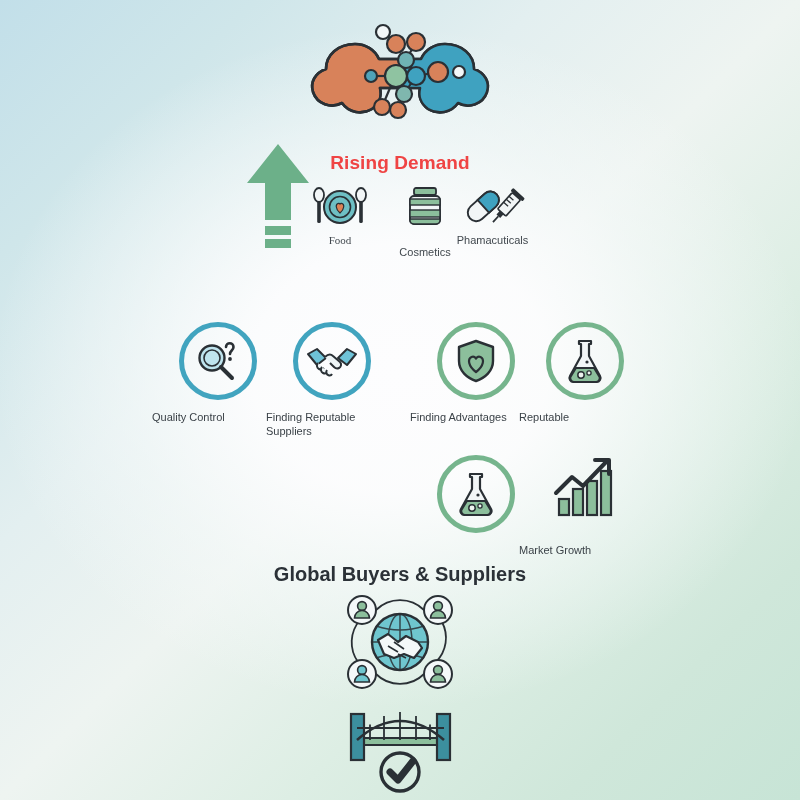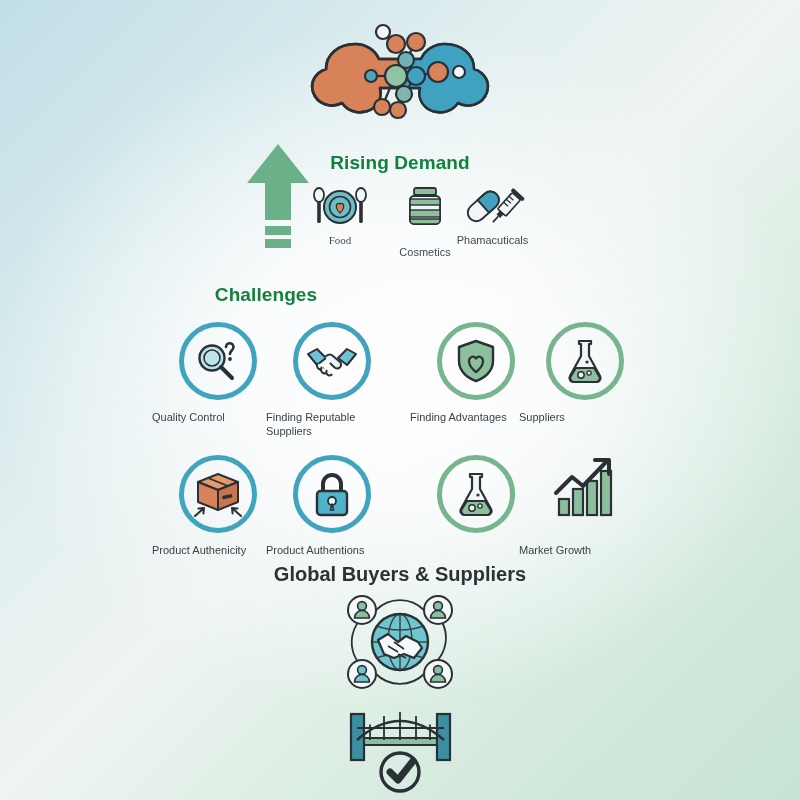--- a/index.html
+++ b/index.html
@@ -10,21 +10,21 @@
     position:relative;
     background:
       radial-gradient(ellipse 62% 52% at 50% 46%, #fdfdfe 0%, rgba(253,253,254,0.92) 30%, rgba(246,250,250,0.55) 56%, rgba(230,242,242,0.0) 82%),
       linear-gradient(135deg, #c2dfe9 0%, #cfe6ea 16%, #e3eff0 34%, #eef4f1 50%, #ddeee4 68%, #cfe7da 85%, #c7e4d6 100%);
   }
   .stage { position:absolute; inset:0; }
   .abs { position:absolute; }
 
   
   .section-title {
-    font-size:19px; font-weight:bold; color:#15803d;
+    font-size:19px; font-weight:bold; color:#ef4444;
     letter-spacing:0.1px; text-align:center; white-space:nowrap;
   }
   .big-title { font-size:20px; font-weight:bold; color:#2b3137; text-align:center; white-space:nowrap; }
   .item-label {
     font-size:11px; color:#3b4248; text-align:left; line-height:1.28;
     width:132px; left:50%; transform:translateX(-50%);
   }
   .demand-label { font-size:11px; color:#41484e; text-align:center; white-space:nowrap; }
 
   
@@ -154,21 +154,20 @@
           <line x1="38" y1="19" x2="44" y2="19" stroke="#2a3035" stroke-width="1.3"></line>
           <rect x="35.5" y="2" width="16" height="4" rx="1.4" fill="#2a3035"></rect>
           <rect x="41" y="28" width="5" height="5" fill="#2a3035"></rect>
           <line x1="43.5" y1="33" x2="43.5" y2="41" stroke="#2a3035" stroke-width="1.8"></line>
         </g>
       </svg>
     </div>
     <div class="abs demand-label" style="left:-10px; top:48px; width:105px;">Phamacuticals</div>
   </div>
 
-  <div class="abs section-title" style="left:166px; top:284px; width:200px;">Challenges</div>
 
   <div class="abs icon-cell" style="left:152px; top:322px;">
     <div class="icon-wrap">
       <div class="ring blue">
         <svg width="46" height="44" viewBox="0 0 46 44">
           <circle cx="17" cy="19" r="12.5" fill="#bfe4ee" stroke="#2a3035" stroke-width="2.4"></circle>
           <circle cx="17" cy="19" r="8" fill="none" stroke="#2a3035" stroke-width="1.6"></circle>
           <line x1="26" y1="28" x2="37" y2="39" stroke="#2a3035" stroke-width="4" stroke-linecap="round"></line>
           <path d="M31 8 C31 3 38.5 3 38.5 8 C38.5 11.5 35 11.5 35 15" fill="none" stroke="#2a3035" stroke-width="2.6" stroke-linecap="round"></path>
           <circle cx="35" cy="20" r="1.9" fill="#2a3035"></circle>
@@ -213,53 +212,24 @@
       <div class="ring green">
         <svg width="40" height="46" viewBox="0 0 40 46">
           <path d="M14 3 h12 v3 h-2 v12 L35 38 a4 4 0 0 1-3.5 6 H8.5 A4 4 0 0 1 5 38 L16 18 V6 h-2 z" fill="#f2f6f7" stroke="#2a3035" stroke-width="2.2" stroke-linejoin="round"></path>
           <path d="M11 30 L29 30 L34.5 39 a4 4 0 0 1-3.5 5 H9 a4 4 0 0 1-3.5-5 z" fill="#8cbf9c" stroke="#2a3035" stroke-width="1.8"></path>
           <circle cx="16" cy="37" r="3.2" fill="#eef4f0" stroke="#2a3035" stroke-width="1.5"></circle>
           <circle cx="24" cy="35" r="2.1" fill="#eef4f0" stroke="#2a3035" stroke-width="1.3"></circle>
           <circle cx="22" cy="24" r="1.6" fill="#2a3035"></circle>
         </svg>
       </div>
     </div>
-    <div class="abs item-label" style="top:88px;">Suppliers</div>
-  </div>
-
-  <div class="abs icon-cell" style="left:152px; top:455px;">
-    <div class="icon-wrap">
-      <div class="ring blue">
-        <svg width="52" height="48" viewBox="0 0 52 48">
-          <path d="M26 4 L46 12 L26 20 L6 12 Z" fill="#e29a6e" stroke="#2a3035" stroke-width="2" stroke-linejoin="round"></path>
-          <path d="M6 12 L26 20 V40 L6 32 Z" fill="#d8825a" stroke="#2a3035" stroke-width="2" stroke-linejoin="round"></path>
-          <path d="M46 12 L26 20 V40 L46 32 Z" fill="#c9744c" stroke="#2a3035" stroke-width="2" stroke-linejoin="round"></path>
-          <path d="M16 8 L36 16" stroke="#2a3035" stroke-width="1.6"></path>
-          <rect x="30" y="26" width="10" height="3.5" rx="1" transform="rotate(-12 30 26)" fill="#2a3035"></rect>
-          <path d="M3 46 L12 38 M12 38 L6.5 38.6 M12 38 L11.4 43.5" stroke="#2a3035" stroke-width="2" stroke-linecap="round" fill="none"></path>
-          <path d="M49 46 L40 38 M40 38 L45.5 38.6 M40 38 L40.6 43.5" stroke="#2a3035" stroke-width="2" stroke-linecap="round" fill="none"></path>
-        </svg>
-      </div>
-    </div>
-    <div class="abs item-label" style="top:88px;">Product Authenicity</div>
-  </div>
-
-  <div class="abs icon-cell" style="left:266px; top:455px;">
-    <div class="icon-wrap">
-      <div class="ring blue">
-        <svg width="40" height="46" viewBox="0 0 40 46">
-          <path d="M11 21 V13 a9 9 0 0 1 18 0 V21" fill="none" stroke="#2a3035" stroke-width="4" stroke-linecap="round"></path>
-          <rect x="5" y="20" width="30" height="24" rx="3.5" fill="#4fb4cb" stroke="#2a3035" stroke-width="2.4"></rect>
-          <circle cx="20" cy="30" r="4" fill="#eef6f8" stroke="#2a3035" stroke-width="1.8"></circle>
-          <path d="M20 33 L18.4 39 h3.2 z" fill="#eef6f8" stroke="#2a3035" stroke-width="1.6" stroke-linejoin="round"></path>
-        </svg>
-      </div>
-    </div>
-    <div class="abs item-label" style="top:88px;">Product Authentions</div>
-  </div>
+    <div class="abs item-label" style="top:88px;">Reputable</div>
+  </div>
+
+
 
   <div class="abs icon-cell" style="left:410px; top:455px;">
     <div class="icon-wrap">
       <div class="ring green">
         <svg width="40" height="46" viewBox="0 0 40 46">
           <path d="M14 3 h12 v3 h-2 v12 L35 38 a4 4 0 0 1-3.5 6 H8.5 A4 4 0 0 1 5 38 L16 18 V6 h-2 z" fill="#f2f6f7" stroke="#2a3035" stroke-width="2.2" stroke-linejoin="round"></path>
           <path d="M11 30 L29 30 L34.5 39 a4 4 0 0 1-3.5 5 H9 a4 4 0 0 1-3.5-5 z" fill="#8cbf9c" stroke="#2a3035" stroke-width="1.8"></path>
           <circle cx="16" cy="37" r="3.2" fill="#eef4f0" stroke="#2a3035" stroke-width="1.5"></circle>
           <circle cx="24" cy="35" r="2.1" fill="#eef4f0" stroke="#2a3035" stroke-width="1.3"></circle>
           <circle cx="22" cy="24" r="1.6" fill="#2a3035"></circle>

